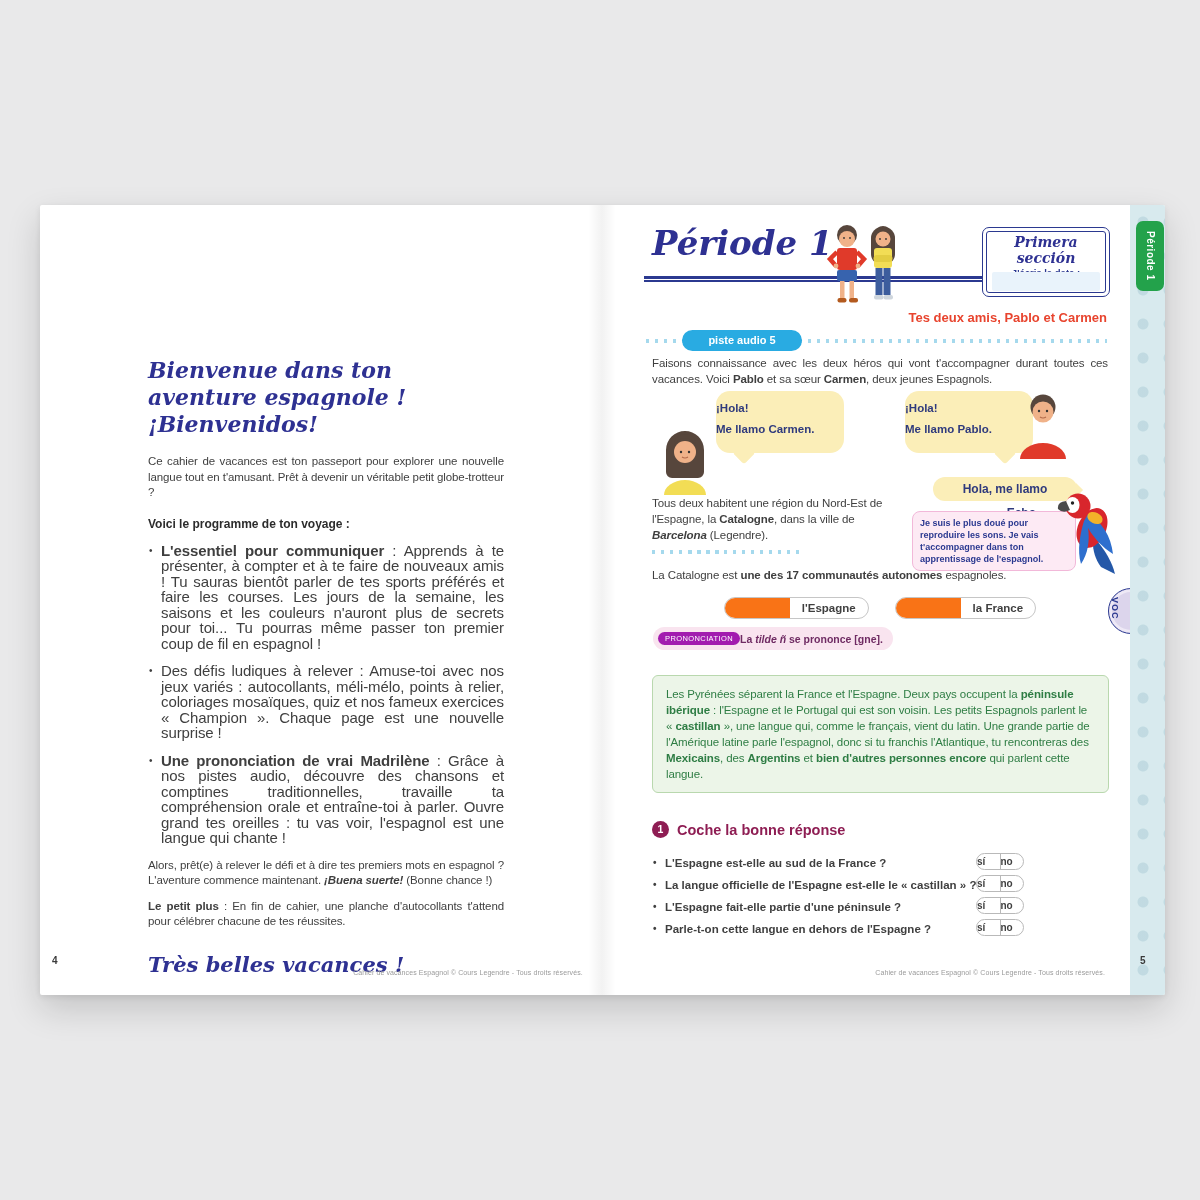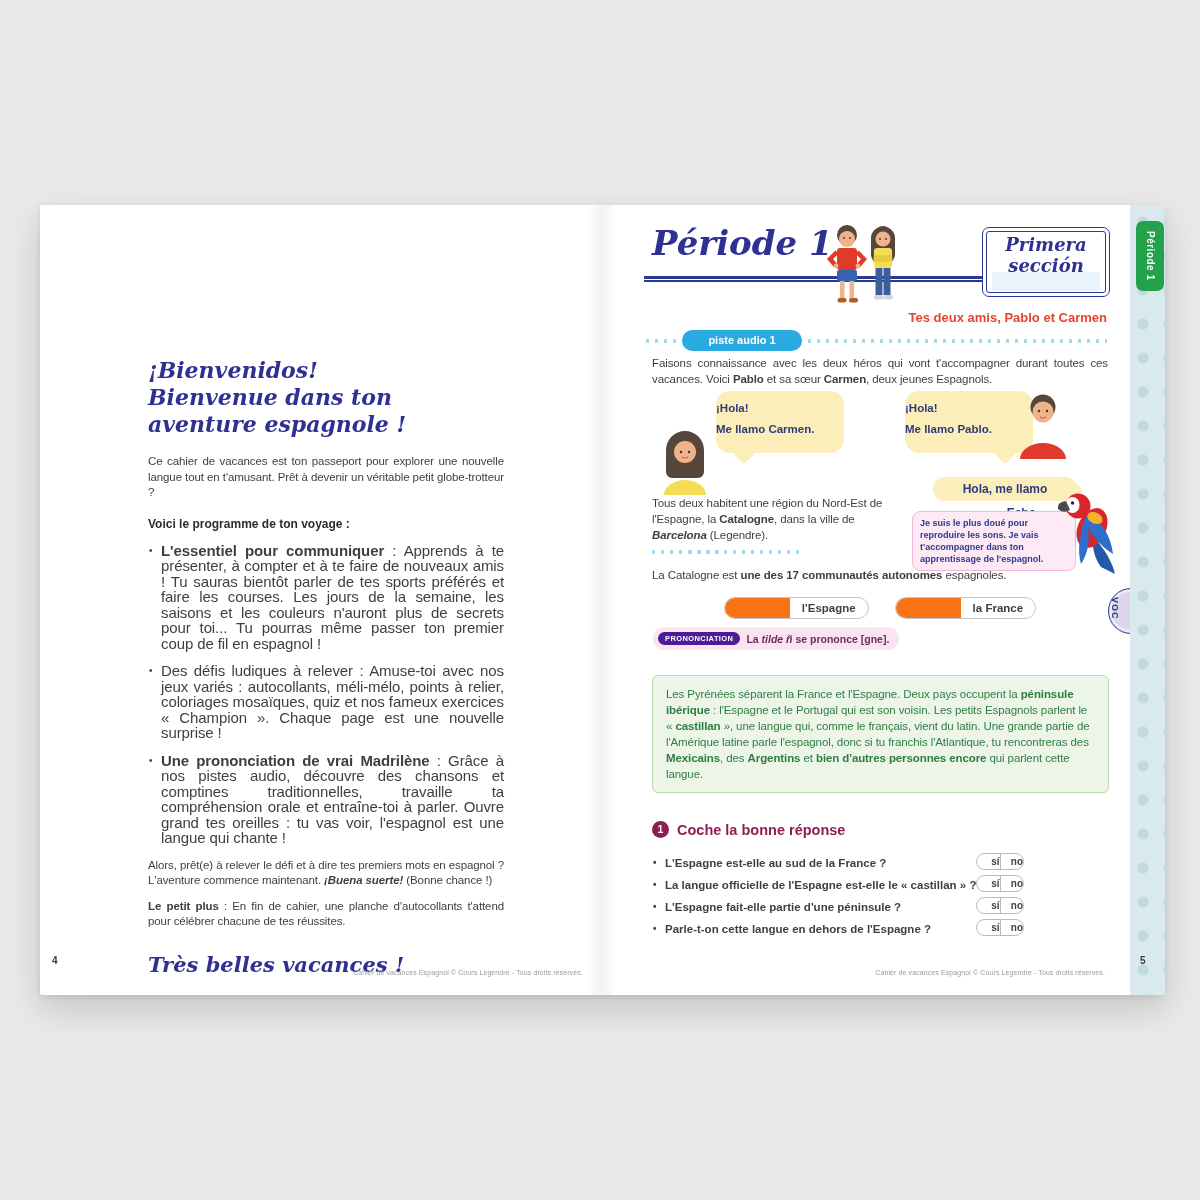--- a/index.html
+++ b/index.html
@@ -33,21 +33,21 @@
   .cr-left { left:308px; width:240px; text-align:center; }
   .cr-right { left:825px; width:240px; text-align:right; }
 
   
   .period-title { position:absolute; left:612px; top:18px; font-size:34px; font-weight:700; }
   .hline { position:absolute; left:604px; top:71px; width:463px; height:6px;
     background:linear-gradient(#2b3990 0 3px, transparent 3px 4.5px, #2b3990 4.5px 6px); }
   .kids { position:absolute; left:780px; top:16px; }
   .section-box { position:absolute; left:942px; top:22px; width:128px; height:70px;
     background:#fff; border:1.5px solid #2b3990; border-radius:7px; outline:1px solid #2b3990; outline-offset:-5px; z-index:2; }
-  .section-box .sb-title { text-align:center; margin-top:6px; font-size:18px; font-weight:700; }
+  .section-box .sb-title { text-align:center; margin-top:6px; font-size:14px; font-weight:700; }
   .section-box .sb-label { text-align:center; margin-top:1px; font-size:9.5px; font-weight:700; color:#2b3990; }
   .date-input { position:absolute; left:9px; top:44px; width:108px; height:19px; background:#e9f3fb; border-radius:2px; }
   .friends-caption { position:absolute; left:767px; top:105px; width:300px; text-align:right;
     font-size:13px; font-weight:700; color:#e8442e; }
 
   .dotline { background-image:repeating-linear-gradient(90deg, #a5d9ed 0 3.5px, transparent 3.5px 9px); height:4px; position:absolute; }
   .dot-main { left:606px; top:134px; width:461px; }
   .dot-small { left:612px; top:345px; width:150px; }
   .audio-pill { position:absolute; left:642px; top:125px; width:120px; height:21px; background:#29abe2;
     border-radius:11px; color:#fff; font-size:11px; font-weight:700; text-align:center; line-height:21px; z-index:2; }
@@ -79,40 +79,40 @@
   .catalonia { position:absolute; left:612px; top:364px; width:456px; font-size:11.5px; letter-spacing:-.1px; }
 
   .vocab-row { position:absolute; left:612px; top:392px; width:456px; display:flex; justify-content:center; gap:26px; }
   .vpill { display:flex; border:1px solid #c6c6c6; border-radius:12px; overflow:hidden; height:22px; background:#fff; }
   .vpill .ves { background:#f97316; color:#2b3990; font-weight:700; font-style:italic; font-size:11.5px;
     padding:16px 12px; line-height:21px; }
   .vpill .vfr { padding:0 12px; font-size:11.5px; font-weight:700; color:#3f3f3f; line-height:21px; }
 
   .pron-box { position:absolute; left:613px; top:422px; height:23px; background:#f9e4ef; border-radius:12px;
     display:flex; align-items:center; padding:0 10px 0 5px; }
-  .pron-badge { background:#4c1d95; color:#fff; font-size:7.5px; font-weight:700; letter-spacing:.4px;
-    border-radius:8px; padding:2px 7px; margin-right:6px; }
+  .pron-badge { background:#a21caf; color:#fff; font-size:7.5px; font-weight:400; letter-spacing:.4px;
+    border-radius:8px; padding:2px 7px; }
   .pron-text { font-size:10.5px; color:#6f2b63; font-weight:700; }
 
   .info-box { position:absolute; left:612px; top:470px; width:457px; background:#ecf5e8;
     border:1px solid #b9d8ae; border-radius:6px; padding:10px 13px; color:#2e7d44;
     font-size:11.5px; line-height:16px; letter-spacing:-.1px; }
   .info-box p + p { margin-top:12px; }
 
   .ex-head { position:absolute; left:612px; top:616px; display:flex; align-items:center; gap:8px; }
   .ex-num { width:17px; height:17px; border-radius:50%; background:#8e1d53; color:#fff;
     font-size:10.5px; font-weight:700; text-align:center; line-height:17px; }
   .ex-title { font-size:14.5px; font-weight:700; color:#8e1d53; }
 
   .q { position:absolute; left:612px; width:372px; height:18px; }
   .q .qt { display:inline-block; padding-left:13px; position:relative; font-size:11.5px; font-weight:700; color:#3f3f3f; }
   .q .qt::before { content:"•"; position:absolute; left:1px; top:0; font-size:10px; }
   .yn { position:absolute; right:0; top:0; width:48px; height:17px; border:1px solid #b9b9b9;
     border-radius:9px; display:flex; background:#fff; overflow:hidden; }
-  .yn span { flex:1; text-align:right; font-size:10px; font-weight:700; color:#3f3f3f; line-height:15px; }
+  .yn span { flex:1; text-align:left; font-size:10px; font-weight:700; color:#3f3f3f; line-height:15px; }
   .yn span:first-child { border-right:1px solid #b9b9b9; }
 
   
   .strip { position:absolute; left:1090px; top:0; width:35px; height:790px; background:#d8eaee; z-index:5;
     background-image:radial-gradient(circle at 50% 50%, rgba(165,200,210,.45) 0 5px, transparent 6px);
     background-size:26px 34px; border-radius:0 2px 2px 0; }
   .period-tab { position:absolute; left:1096px; top:16px; width:28px; height:70px; background:#23a24b;
     border-radius:7px; z-index:6; color:#fff; font-size:10px; font-weight:700;
     writing-mode:vertical-rl; text-align:center; line-height:28px; letter-spacing:.5px; }
   .voc-badge { position:absolute; left:1068px; top:383px; width:46px; height:46px; border-radius:50%;
@@ -122,22 +122,22 @@
 </style>
 </head>
 <body>
 
 <div class="canvas">
   <div class="spread">
     <div class="gutter"></div>
 
     <div class="lp-col">
       <div class="lp-title script">
+        <div>Bienvenue dans ton aventure espagnole !</div>
         <div>¡Bienvenidos!</div>
-        <div>Bienvenue dans ton aventure espagnole !</div>
       </div>
       <p class="lp-intro">Ce cahier de vacances est ton passeport pour explorer une nouvelle langue tout en t'amusant. Prêt à devenir un véritable petit globe-trotteur ?</p>
       <p class="lp-head">Voici le programme de ton voyage :</p>
       <ul class="lp-bullets">
         <li><span style="font-weight: 700;">L'essentiel pour communiquer</span><span> : Apprends à te présenter, à compter et à te faire de nouveaux amis ! Tu sauras bientôt parler de tes sports préférés et faire les courses. Les jours de la semaine, les saisons et les couleurs n'auront plus de secrets pour toi... Tu pourras même passer ton premier coup de fil en espagnol !</span></li>
         <li><span style="font-weight: 400;">Des défis ludiques à relever</span><span> : Amuse-toi avec nos jeux variés : autocollants, méli-mélo, points à relier, coloriages mosaïques, quiz et nos fameux exercices « Champion ». Chaque page est une nouvelle surprise !</span></li>
         <li><span style="font-weight: 700;">Une prononciation de vrai Madrilène</span><span> : Grâce à nos pistes audio, découvre des chansons et comptines traditionnelles, travaille ta compréhension orale et entraîne-toi à parler. Ouvre grand tes oreilles : tu vas voir, l'espagnol est une langue qui chante !</span></li>
       </ul>
       <p class="lp-par"><span>Alors, prêt(e) à relever le défi et à dire tes premiers mots en espagnol ? L'aventure commence maintenant. </span><span style="font-weight: 700; font-style: italic;">¡Buena suerte!</span><span> (Bonne chance !)</span></p>
       <p class="lp-par"><span style="font-weight: 700;">Le petit plus</span><span> : En fin de cahier, une planche d'autocollants t'attend pour célébrer chacune de tes réussites.</span></p>
@@ -181,21 +181,21 @@
 
     <div class="section-box">
       <div class="sb-title script">Primera sección</div>
       <div class="sb-label">J'écris la date :</div>
       <div class="date-input"></div>
     </div>
 
     <div class="friends-caption">Tes deux amis, Pablo et Carmen</div>
 
     <div class="dotline dot-main"></div>
-    <div class="audio-pill">piste audio 1</div>
+    <div class="audio-pill">piste audio 5</div>
 
     <p class="rp-intro"><span>Faisons connaissance avec les deux héros qui vont t'accompagner durant toutes ces vacances. Voici </span><span style="font-weight: 700;">Pablo</span><span> et sa sœur </span><span style="font-weight: 700;">Carmen</span><span>, deux jeunes Espagnols.</span></p>
 
     <div class="bubble bub-carmen">
       <div>¡Hola!</div>
       <div class="l2"><span>Me llamo </span><span style="font-weight: 700;">Carmen</span><span>.</span></div>
     </div>
     <div class="bubble bub-pablo">
       <div>¡Hola!</div>
       <div class="l2"><span>Me llamo </span><span style="font-weight: 700;">Pablo</span><span>.</span></div>

